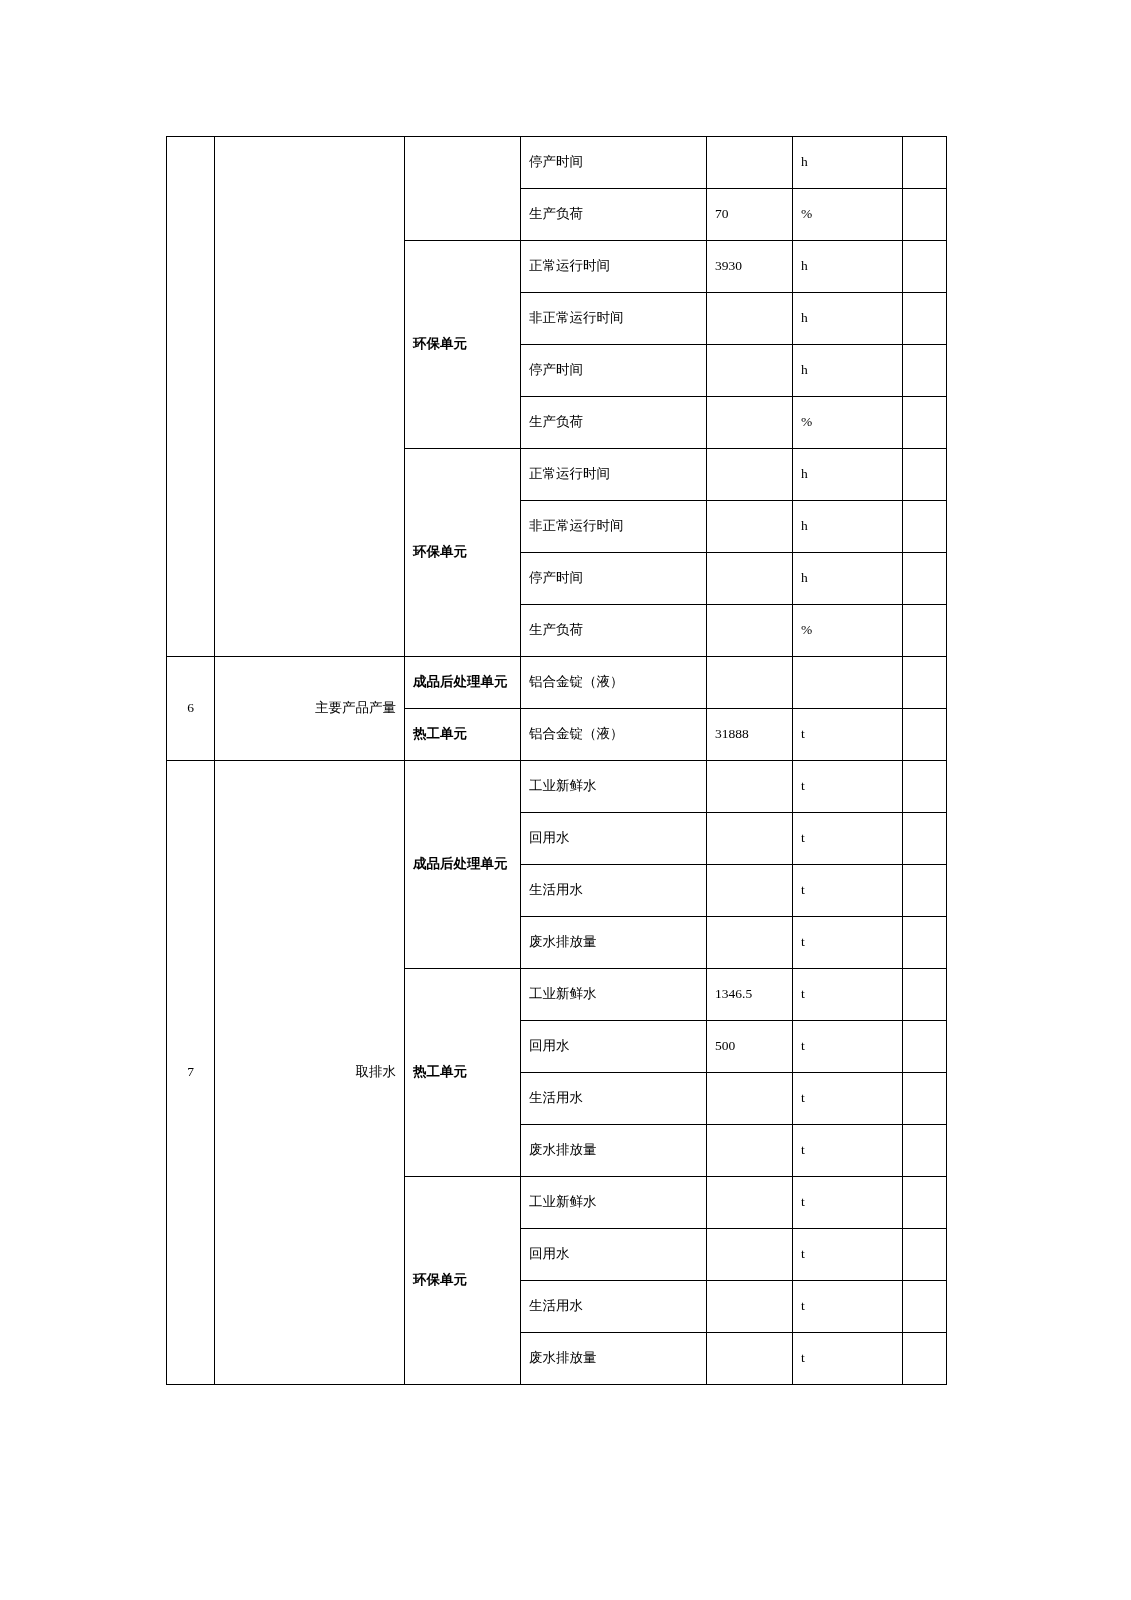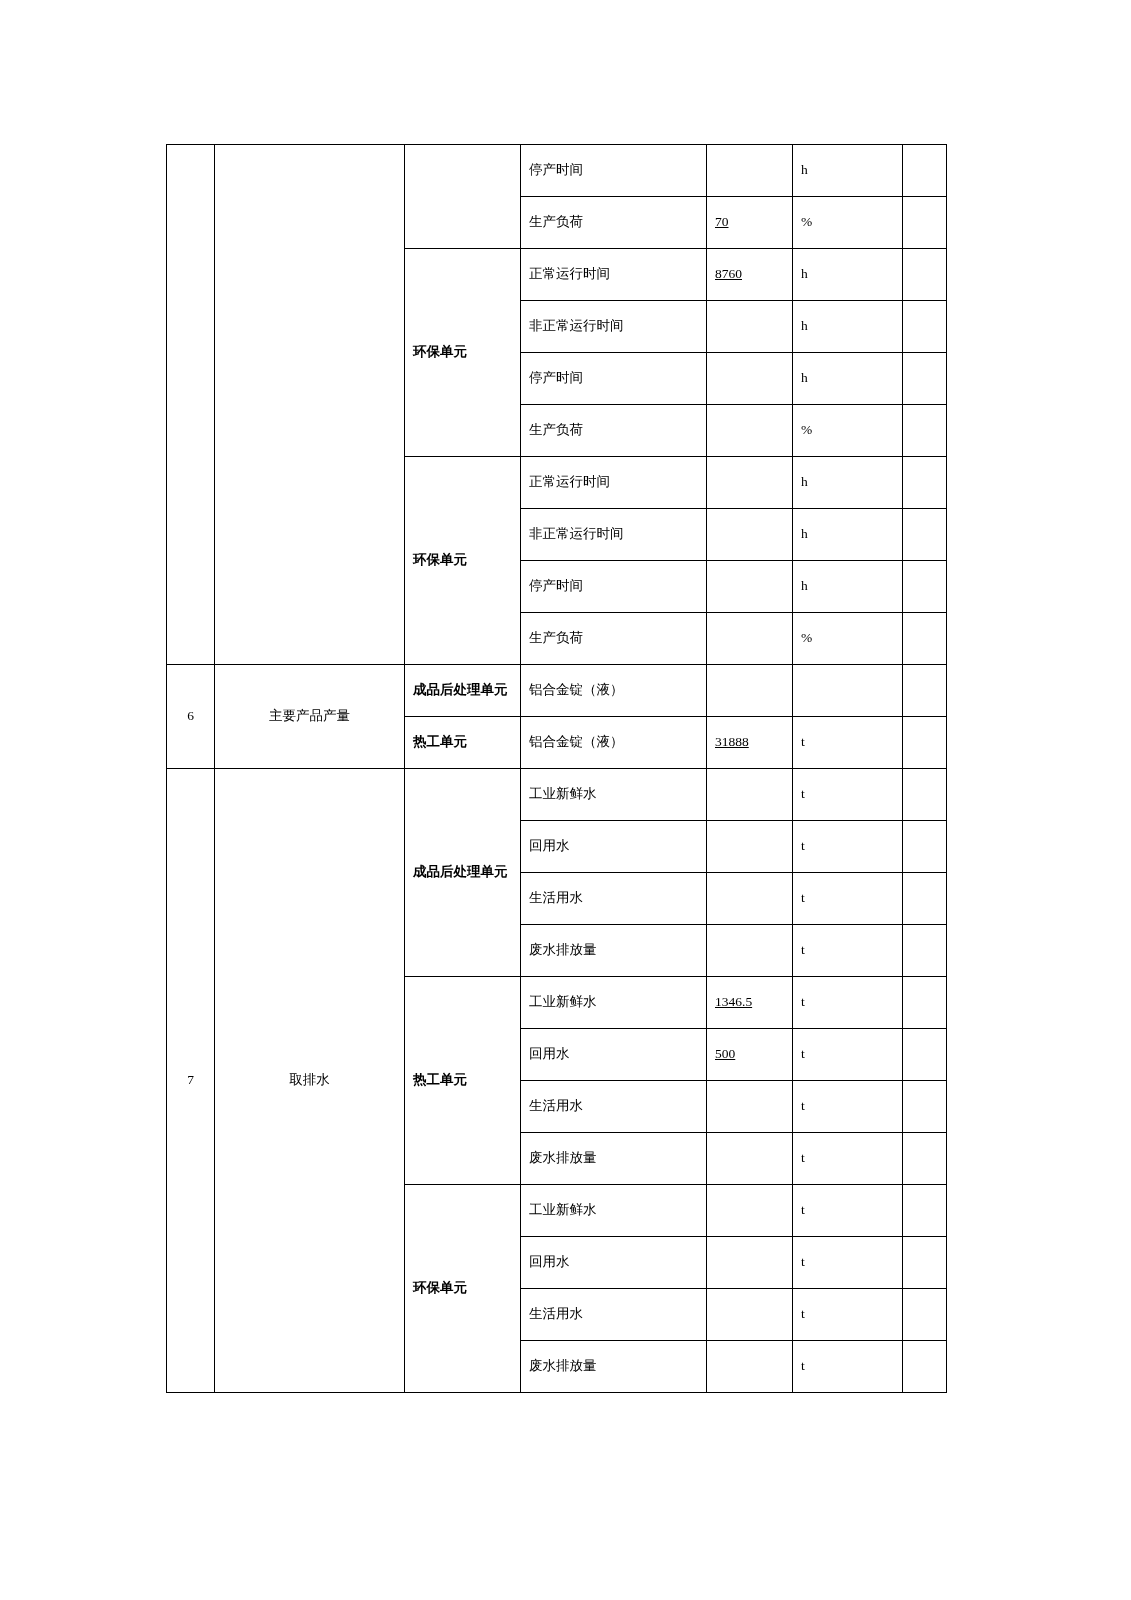--- a/index.html
+++ b/index.html
@@ -11,21 +11,20 @@
     width: 1131px;
     height: 1600px;
     font-family: "Liberation Serif", "DejaVu Serif", serif;
     color: #000000;
   }
   .page {
     position: relative;
     width: 1131px;
     height: 1196px;
     box-sizing: border-box;
-    margin-top: 8px;
   }
   .table-wrap {
     position: absolute;
     left: 166px;
     top: 136px;
     width: 780px;
   }
   table.doc-table {
     border-collapse: collapse;
     width: 780px;
@@ -36,24 +35,24 @@
     padding: 0 8px;
     font-size: 13.5px;
     line-height: 1.35;
     vertical-align: middle;
     height: 52px;
     box-sizing: border-box;
     font-family: "Liberation Serif", "DejaVu Serif", serif;
     word-break: break-all;
   }
   td.c-idx { width: 48px; text-align: center; }
-  td.c-item { width: 190px; text-align: center; padding-left: 14px; }
+  td.c-item { width: 190px; text-align: right; padding-left: 14px; }
   td.c-unitgrp { width: 116px; text-align: left; padding-left: 10px; font-weight: bold; }
   td.c-name { width: 186px; text-align: left; padding-left: 12px; }
-  td.c-val { width: 86px; text-align: left; padding-left: 10px; text-decoration: underline; }
+  td.c-val { width: 86px; text-align: left; padding-left: 10px; }
   td.c-uom { width: 110px; text-align: left; padding-left: 10px; }
   td.c-last { width: 44px; }
   .num { font-family: "Liberation Serif", "DejaVu Serif", serif; }
 </style>
 </head>
 <body>
 
 <div class="page">
   <div class="table-wrap">
     <table class="doc-table">
@@ -81,21 +80,21 @@
         <tr>
           <td class="c-name">生产负荷</td>
           <td class="c-val num">70</td>
           <td class="c-uom">%</td>
           <td class="c-last"></td>
         </tr>
 
         <tr>
           <td class="c-unitgrp" rowspan="4">环保单元</td>
           <td class="c-name">正常运行时间</td>
-          <td class="c-val num">8760</td>
+          <td class="c-val num">3930</td>
           <td class="c-uom">h</td>
           <td class="c-last"></td>
         </tr>
 
         <tr>
           <td class="c-name">非正常运行时间</td>
           <td class="c-val num"></td>
           <td class="c-uom">h</td>
           <td class="c-last"></td>
         </tr>

